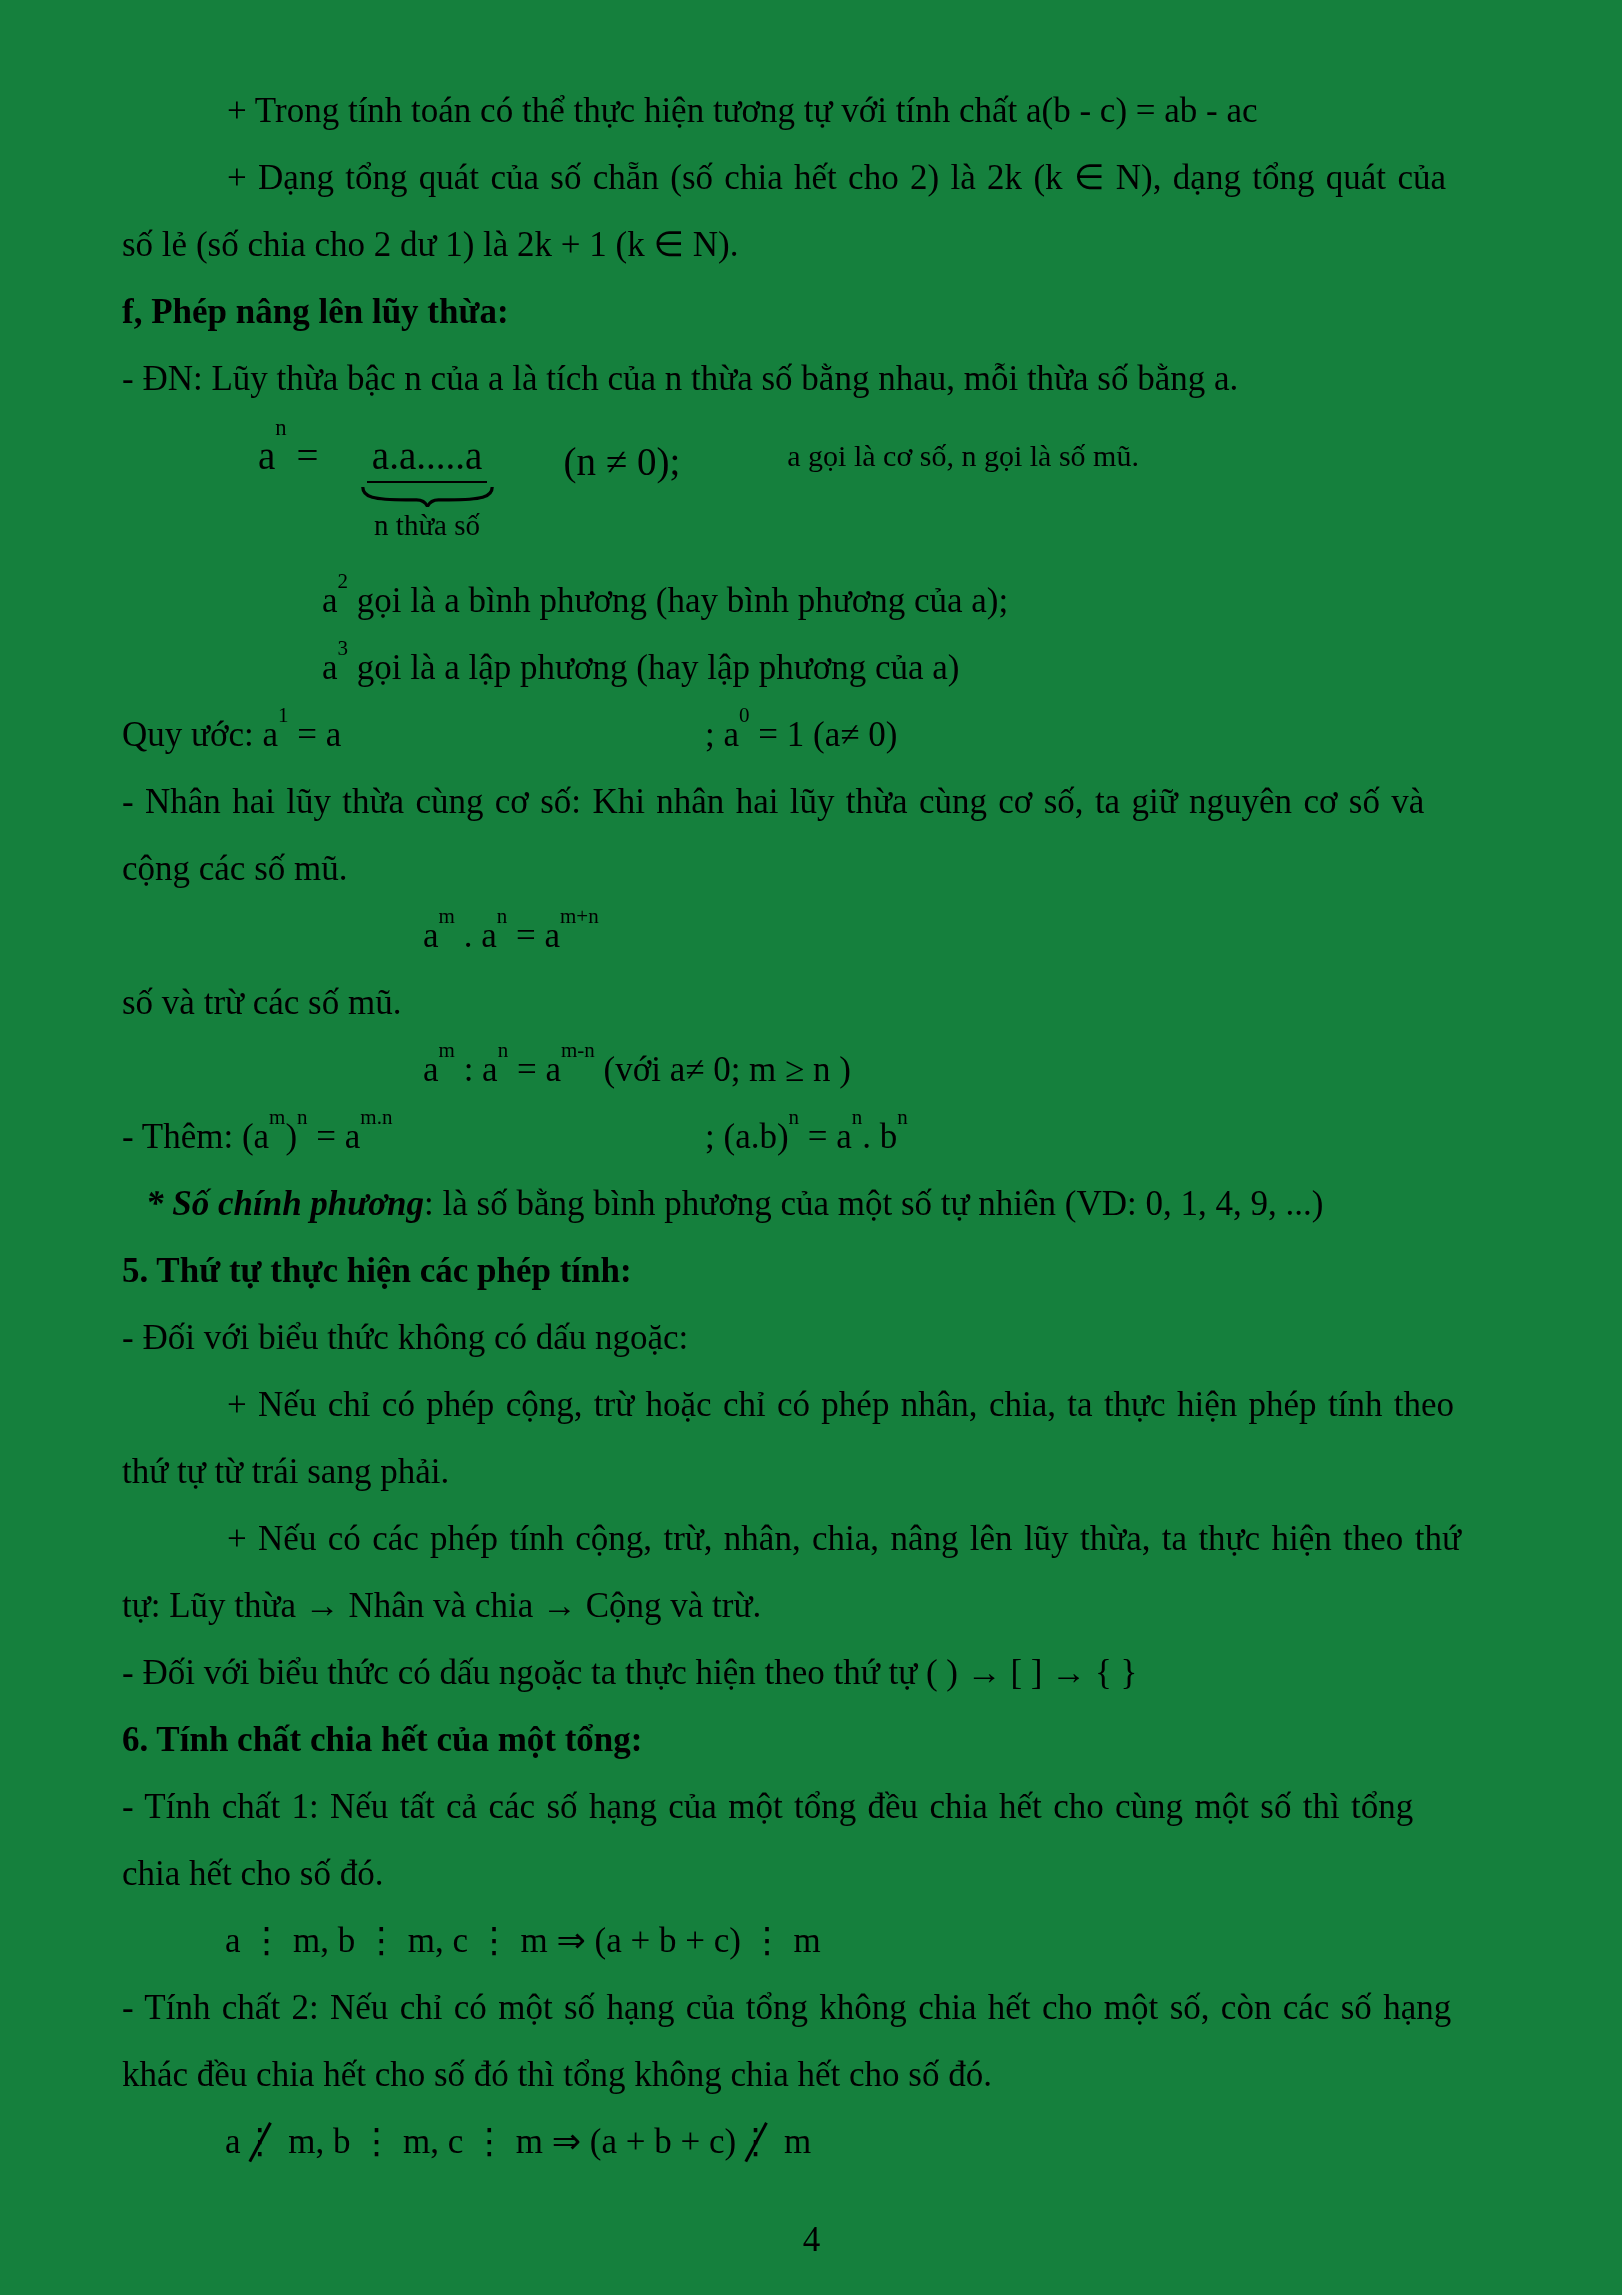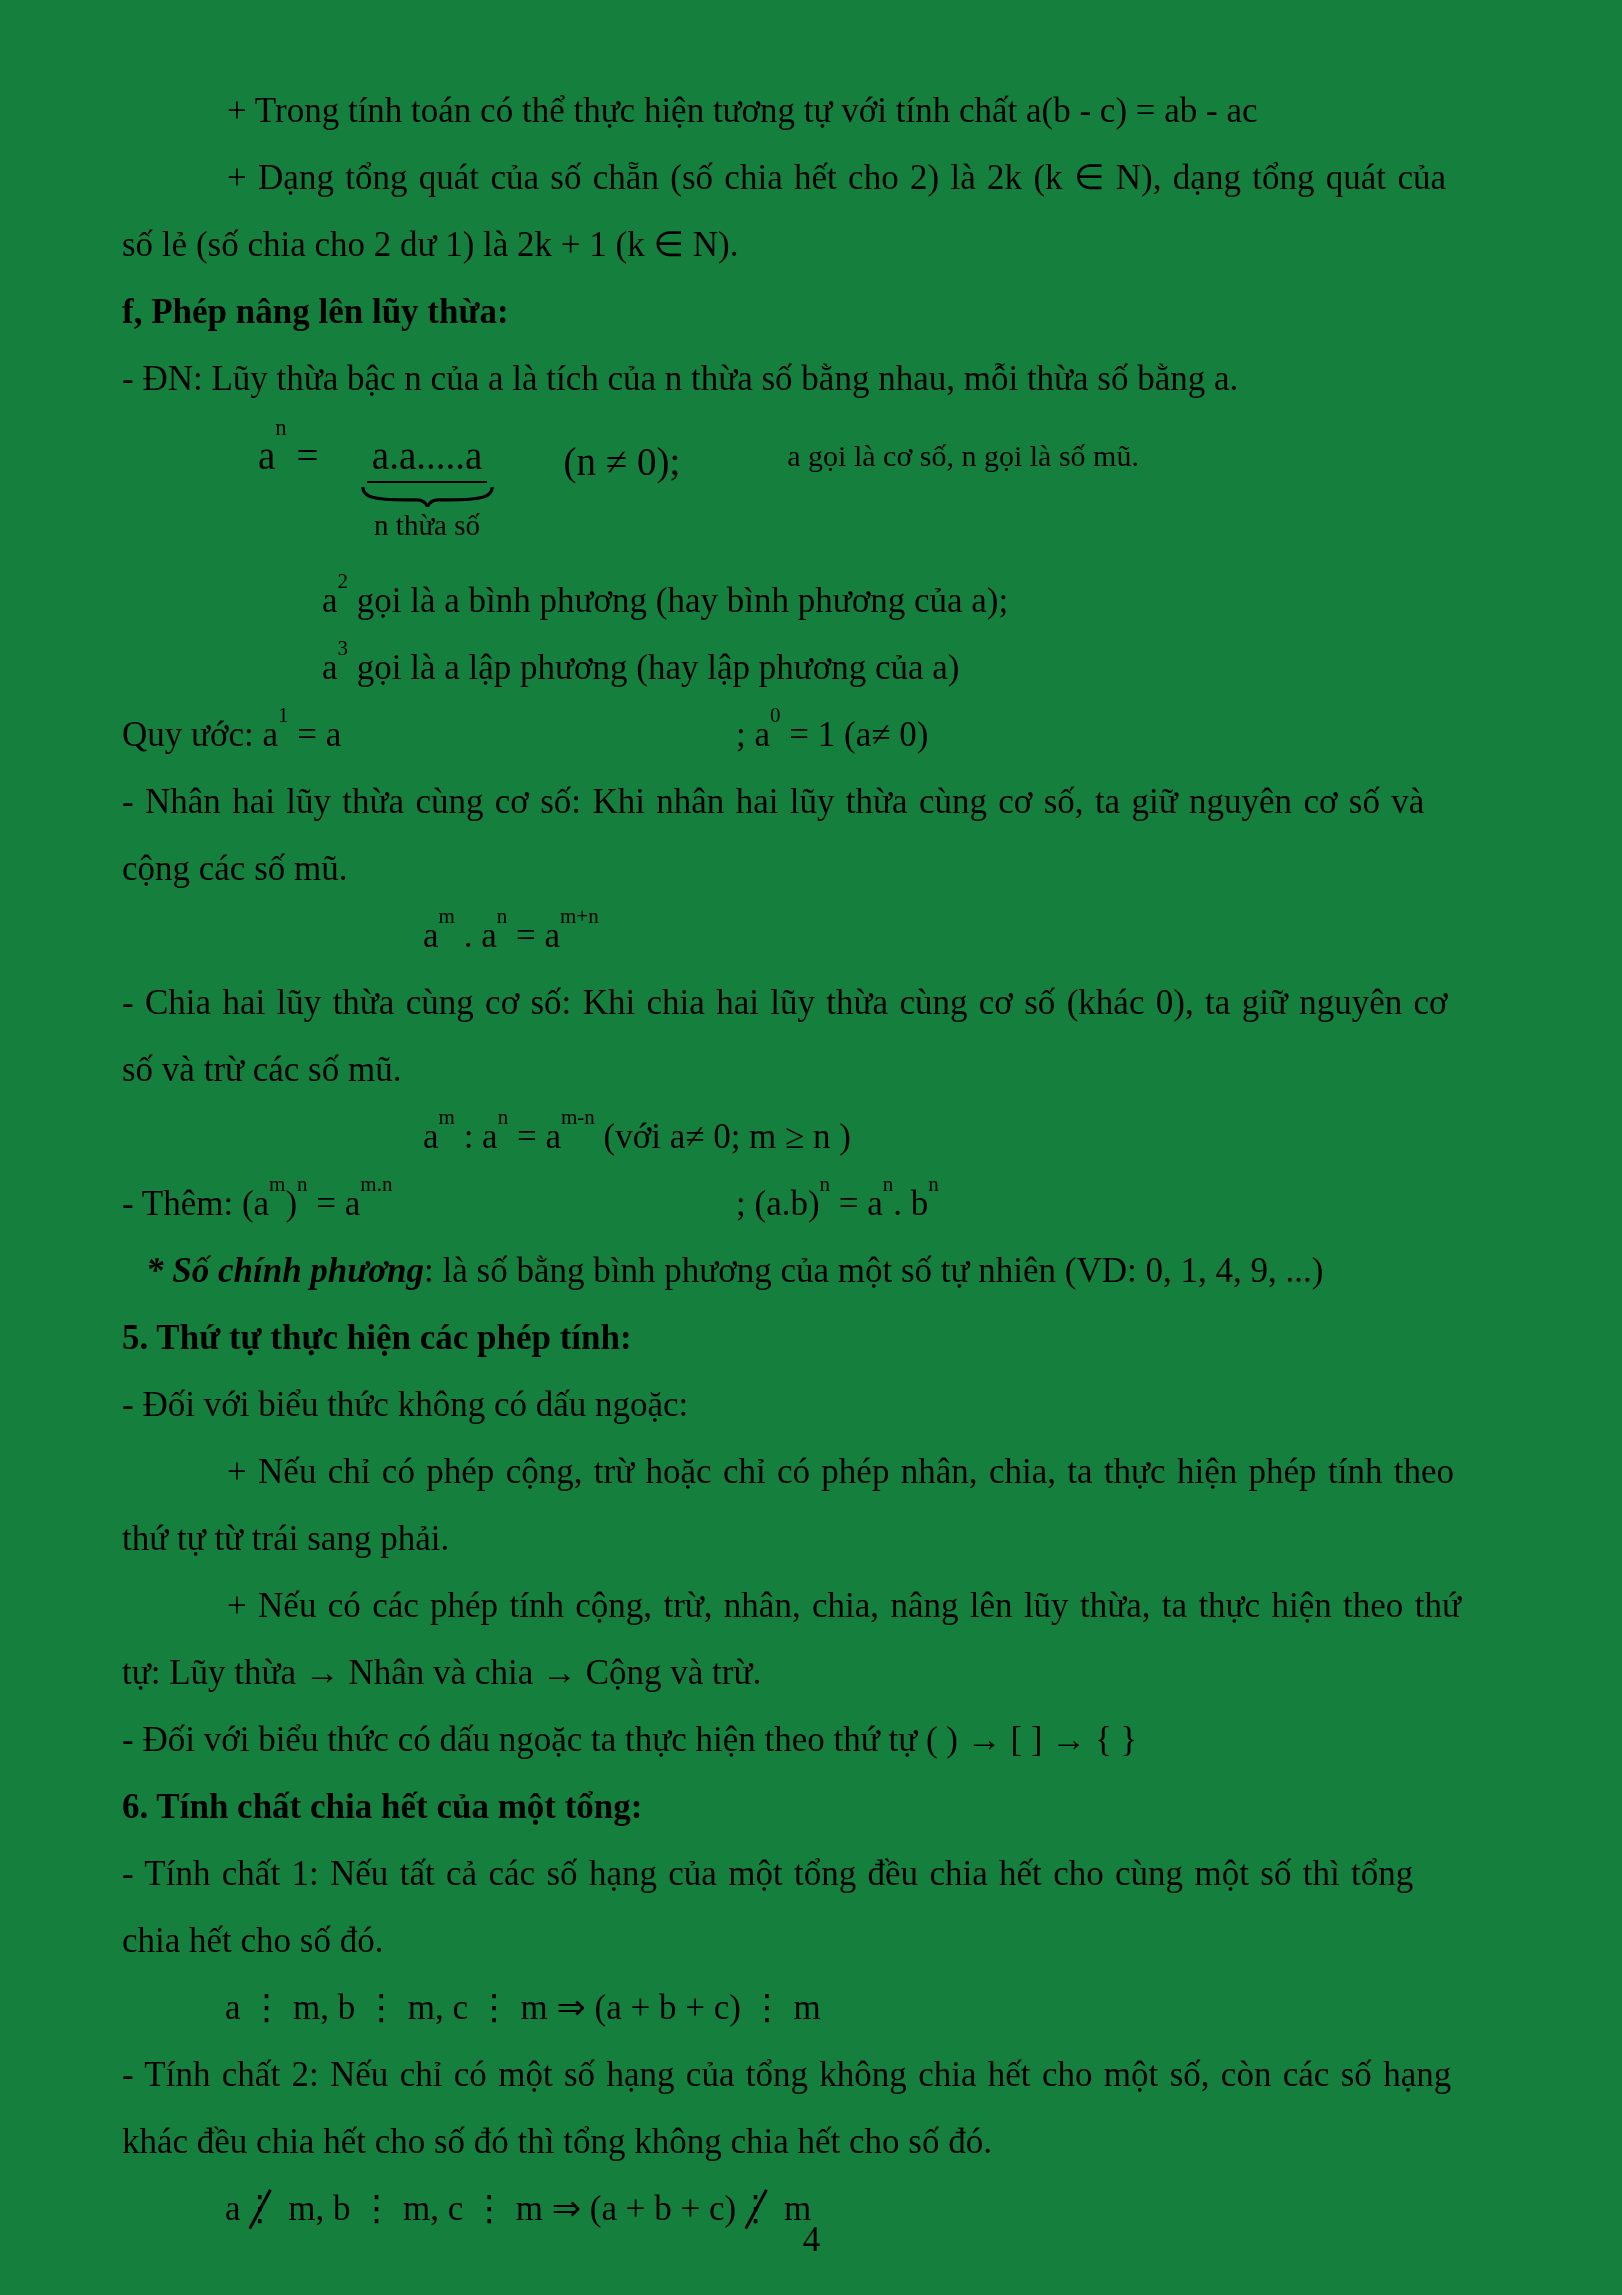--- a/index.html
+++ b/index.html
@@ -15,21 +15,21 @@
   .content{position:absolute;left:122px;top:77px;width:1413px;}
   p.ln{margin:0;line-height:67px;white-space:nowrap;}
   .ind{padding-left:105px;}
   .b{font-weight:bold;}
   .bi{font-weight:bold;font-style:italic;margin-left:24px;}
   .just{word-spacing:2.6px;}
   .f-a23{padding-left:200px;}
   .f-am{padding-left:301px;}
   .f-div{padding-left:103px;}
   .two-col{position:relative;}
-  .col2{position:absolute;left:614px;top:0;}
+  .col2{position:absolute;left:583px;top:0;}
   sup{font-size:0.6em;line-height:0;position:relative;top:-0.55em;}
   
   .eq{display:flex;align-items:flex-start;padding-left:136px;margin:19.6px 0 23.6px 0;font-size:39px;line-height:48px;gap:31px;}
   .eq-lhs sup{font-size:0.58em;top:-0.85em;}
   .eq-stack{display:inline-flex;flex-direction:column;align-items:center;margin-left:9.2px;}
   .eq-prod{border-bottom:2.6px solid #000;padding:0 5.2px 1.3px 5.2px;}
   .eq-brace{display:block;margin-top:2px;}
   .eq-label{font-size:29px;line-height:37px;white-space:nowrap;}
   .eq-cond{margin-left:37px;position:relative;top:6.5px;}
   .eq-note{margin-left:76px;font-size:30px;}
@@ -73,21 +73,20 @@
 
     <p class="ln two-col">
       <span><span>Quy ước: a</span><sup>1</sup><span> = a</span></span>
       <span class="col2"><span>; a</span><sup>0</sup><span>  = 1   (a≠ 0)</span></span>
     </p>
 
     <p class="ln just">- Nhân hai lũy thừa cùng cơ số: Khi nhân hai lũy thừa cùng cơ số, ta giữ nguyên cơ số và</p>
     <p class="ln">cộng các số mũ.</p>
     <p class="ln f-am"><span>a</span><sup>m</sup><span> . a</span><sup>n</sup><span> = a</span><sup>m+n</sup></p>
 
-    <p class="ln just">- Chia hai lũy thừa cùng cơ số: Khi chia hai lũy thừa cùng cơ số (khác 0), ta giữ nguyên cơ</p>
     <p class="ln">số và trừ các số mũ.</p>
     <p class="ln f-am"><span>a</span><sup>m</sup><span> : a</span><sup>n</sup><span> = a</span><sup>m-n</sup><span>  (với a≠ 0;  m ≥ n )</span></p>
 
     <p class="ln two-col">
       <span><span>- Thêm:  (a</span><sup>m</sup><span>)</span><sup>n</sup><span> = a</span><sup>m.n</sup></span>
       <span class="col2"><span>;  (a.b)</span><sup>n</sup><span> = a</span><sup>n</sup><span>. b</span><sup>n</sup></span>
     </p>
 
     <p class="ln"><span class="bi">* Số chính phương</span><span>: là số bằng bình phương của một số tự nhiên (VD: 0, 1, 4, 9, ...)</span></p>
 

